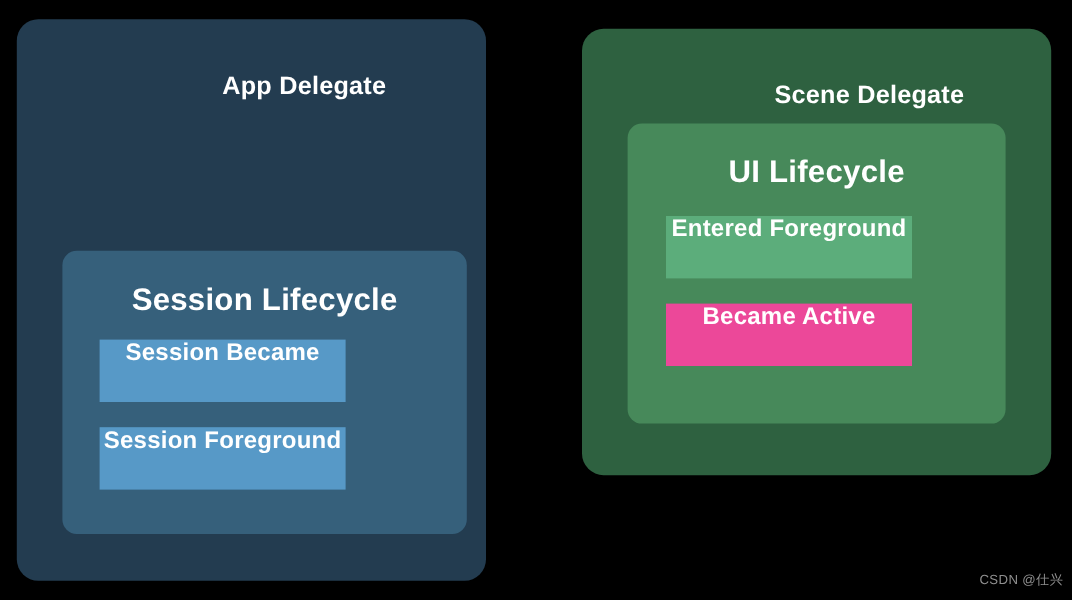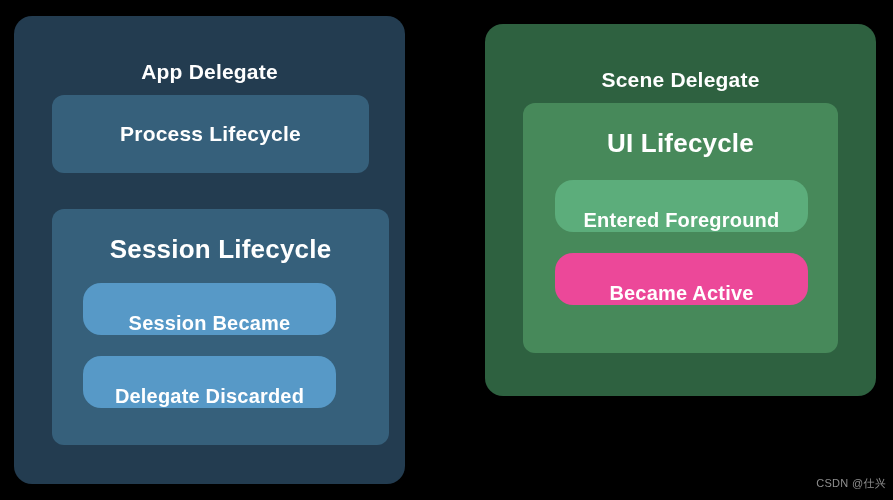--- a/index.html
+++ b/index.html
@@ -27,20 +27,21 @@
     top: 43px;
     left: 0;
     width: 100%;
     margin: 0;
     text-align: center;
     color: #ffffff;
     font-size: 21px;
     font-weight: 600;
     line-height: 26px;
     letter-spacing: 0.2px;
+    padding-left: 44px;
   }
   .subcard {
     position: absolute;
     border-radius: 12px;
   }
   .subcard-process {
     left: 38px; top: 79px; width: 317px; height: 78px;
     display: flex; align-items: center; justify-content: center;
   }
   .subcard-session { left: 38px; top: 193px; width: 317px; height: 236px; }
@@ -60,25 +61,25 @@
     letter-spacing: 0.2px;
   }
   .subcard-label {
     color: #ffffff;
     font-size: 21px;
     font-weight: 600;
     letter-spacing: 0.2px;
   }
   .chip {
     position: absolute;
-    width: 253px;
+    width: 205px;
     height: 52px;
-    border-radius: 18px;
+    border-radius: 0;
     display: flex;
-    align-items: flex-end;
+    align-items: flex-start;
     justify-content: center;
     color: #ffffff;
     font-size: 20px;
     font-weight: 600;
     letter-spacing: 0.2px;
   }
   .chip-1 { top: 74px; }
   .chip-2 { top: 147px; }
   .subcard-session .chip { left: 31px; }
   .subcard-ui .chip { left: 32px; }
@@ -95,33 +96,30 @@
   }
 </style>
 </head>
 <body>
 
 <div class="stage">
 
   <section class="card card-app" style="background-color: rgb(35, 60, 80);">
     <h2 class="card-title">App Delegate</h2>
 
-    <div class="subcard subcard-process" style="background-color: rgb(54, 96, 123);">
-      <span class="subcard-label">Process Lifecycle</span>
-    </div>
 
     <div class="subcard subcard-session" style="background-color: rgb(54, 96, 123); padding-left: 20px;">
       <h3 class="subcard-title">Session Lifecycle</h3>
 
       <div class="chip chip-1" style="background-color: rgb(87, 153, 199);">
         <span>Session Became</span>
       </div>
 
       <div class="chip chip-2" style="background-color: rgb(87, 153, 199);">
-        <span>Delegate Discarded</span>
+        <span>Session Foreground</span>
       </div>
     </div>
   </section>
 
   <section class="card card-scene" style="background-color: rgb(46, 97, 64);">
     <h2 class="card-title">Scene Delegate</h2>
 
     <div class="subcard subcard-ui" style="background-color: rgb(71, 137, 90);">
       <h3 class="subcard-title">UI Lifecycle</h3>
 

